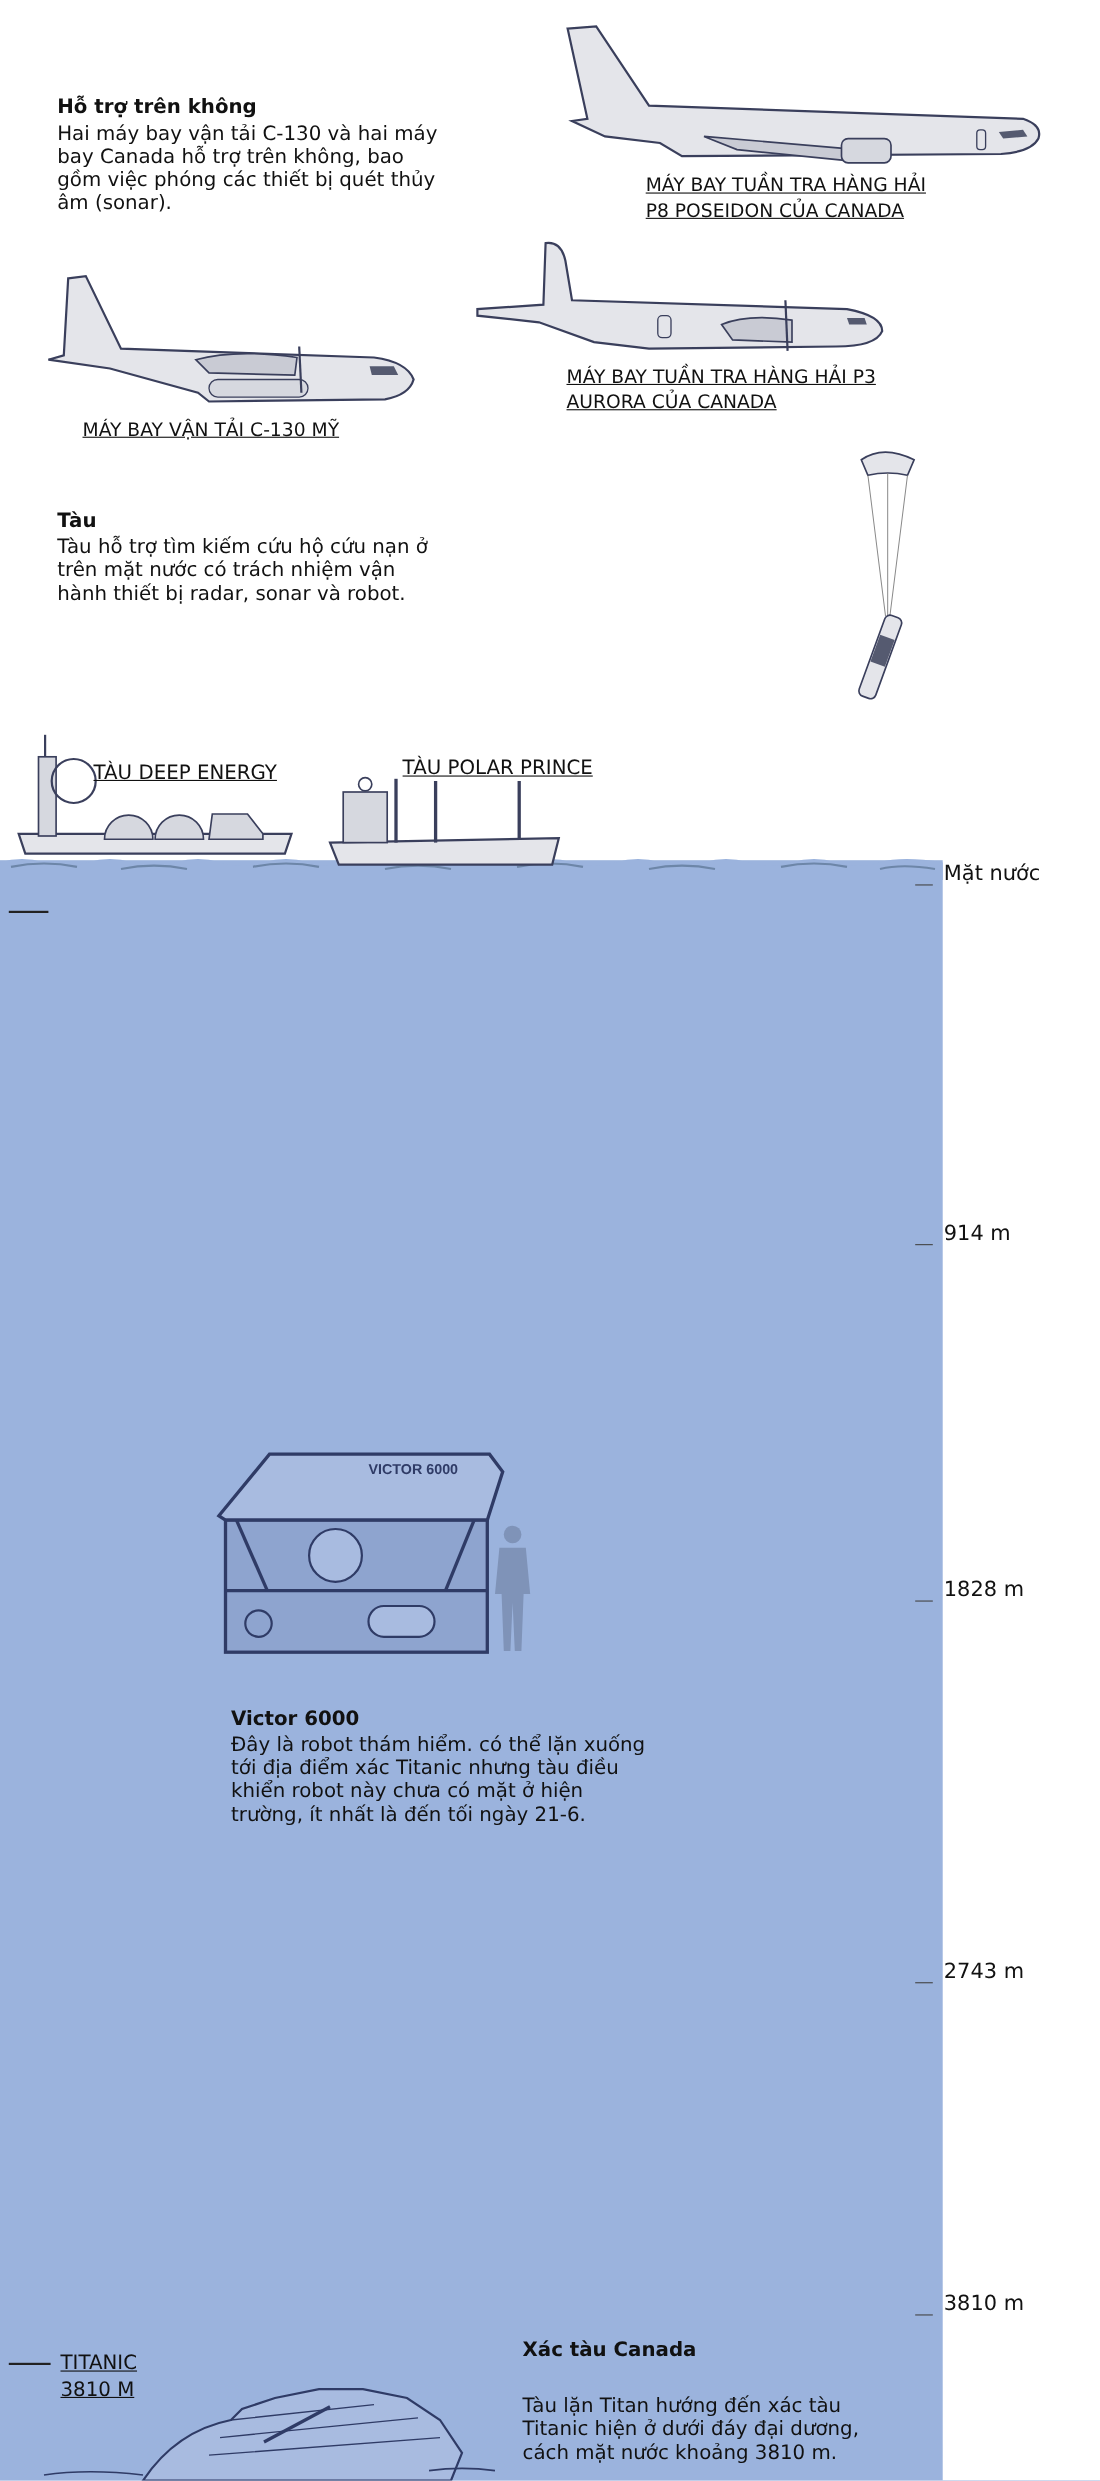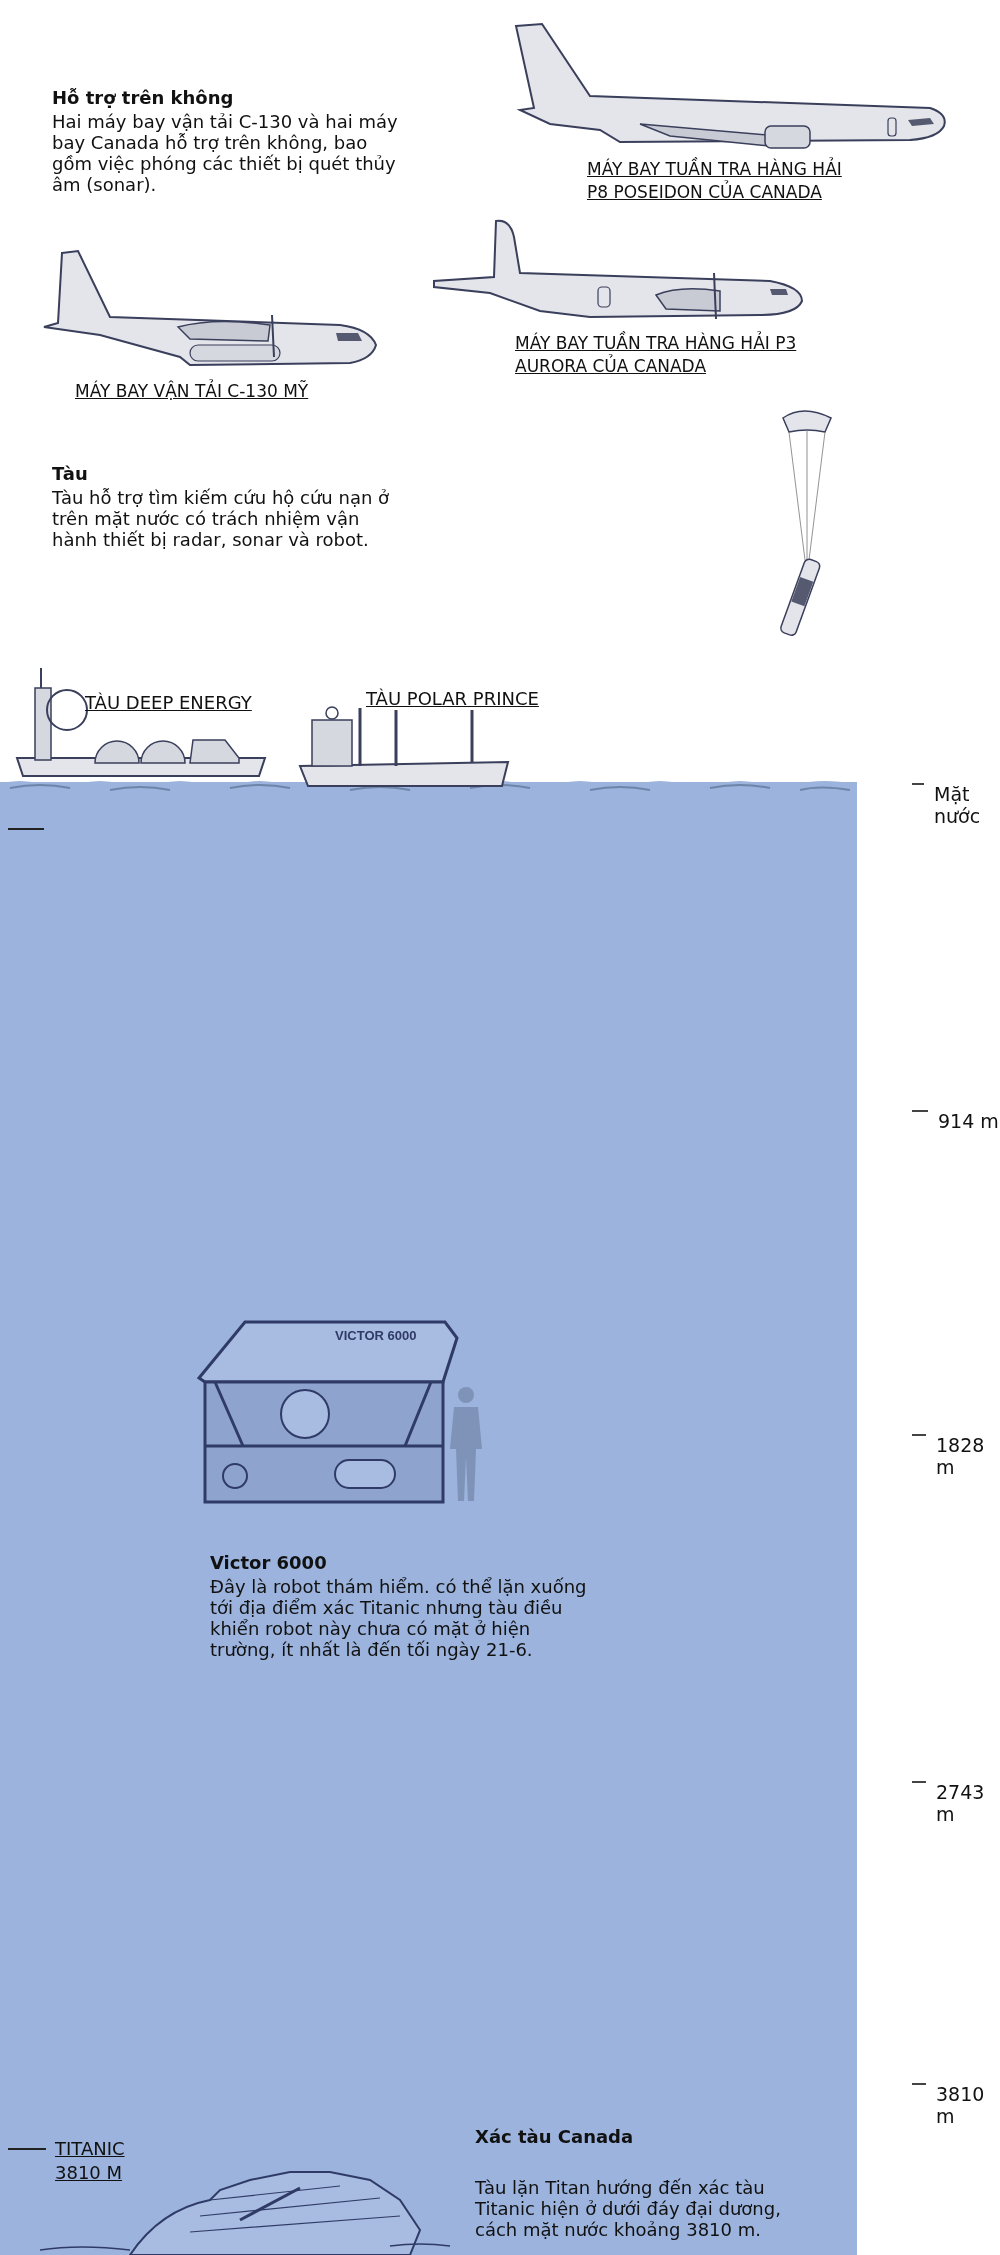--- a/index.html
+++ b/index.html
@@ -3,21 +3,21 @@
 <meta charset="utf-8">
 <style>
   html, body { margin:0; padding:0; }
   body { width:1000px; height:2255px; position:relative; background:#ffffff; overflow:hidden;
          font-family:"DejaVu Sans","Liberation Sans",sans-serif; color:#111; }
   .abs { position:absolute; }
   .h-title { font-weight:bold; font-size:18px; line-height:24px; }
   .body-text { font-size:18px; line-height:21px; }
   .caption { font-size:17px; line-height:22px; color:#111;text-decoration:underline; }
   .water { left:0; top:782px; width:857px; height:1473px; background:#9bb3dd; }
-  .depth { left:912px; font-size:19px; line-height:22px; display:flex; align-items:flex-start; }
+  .depth { left:832px; font-size:19px; line-height:22px; display:flex; align-items:flex-end; }
   .depth .tick { display:inline-block; width:16px; height:1.5px; background:#444; margin-right:10px; }
   svg { position:absolute; overflow:visible; }
 </style>
 </head>
 <body>
 
 <div class="abs h-title" style="left:52px;top:86px;">Hỗ trợ trên không</div>
 <div class="abs body-text" style="left:52px;top:111px;width:360px;">Hai máy bay vận tải C-130 và hai máy bay Canada hỗ trợ trên không, bao gồm việc phóng các thiết bị quét thủy âm (sonar).</div>
 
 <svg style="left:510px;top:18px;" width="440" height="135" viewBox="0 0 440 135">

